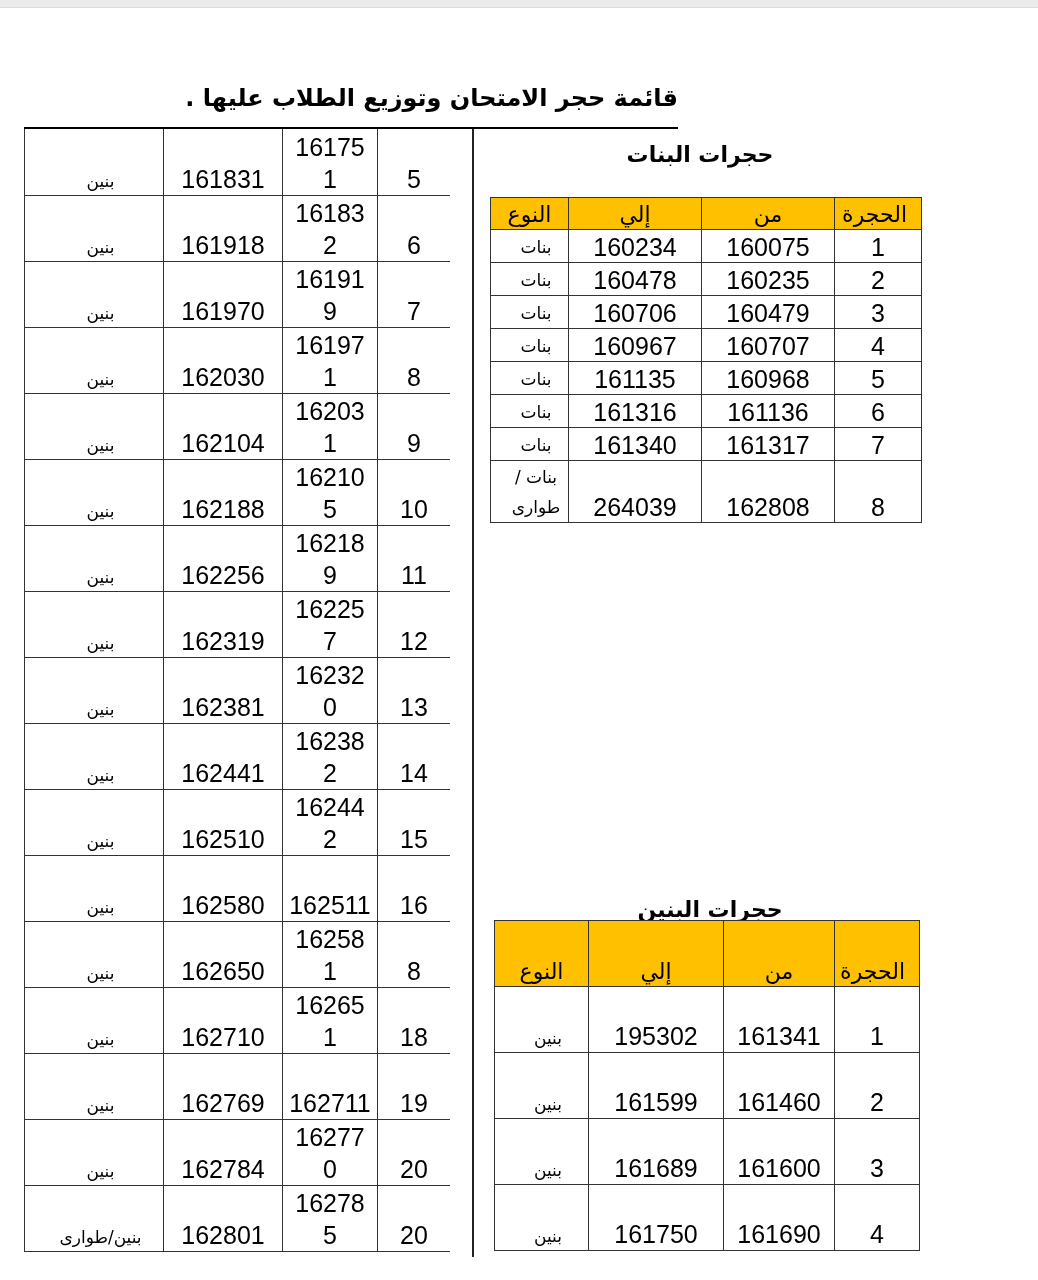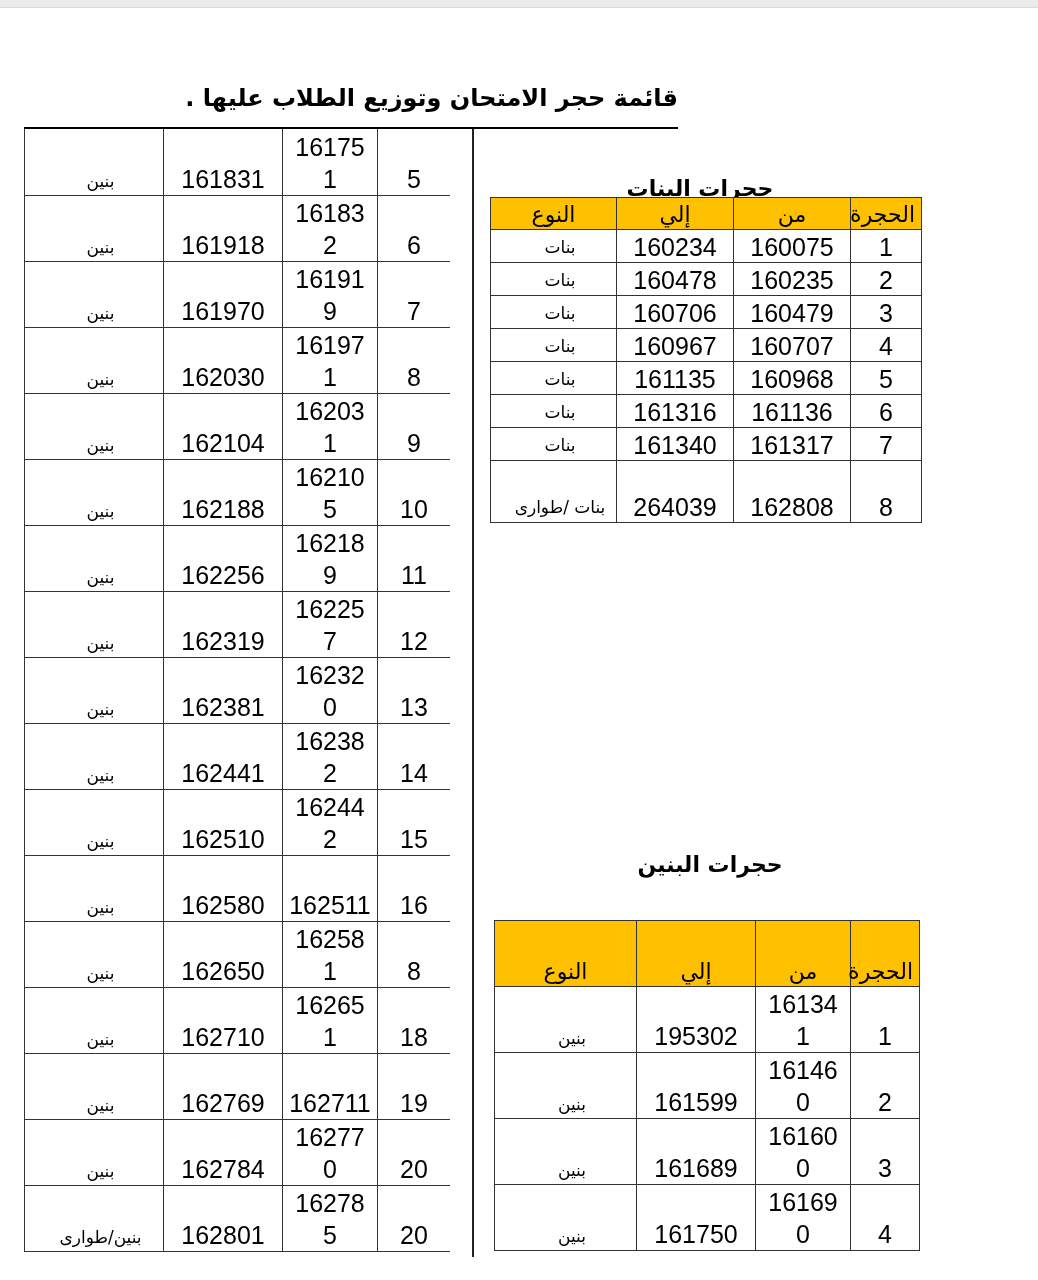--- a/index.html
+++ b/index.html
@@ -16,38 +16,38 @@
     .title-rule { position: absolute; left: 24px; top: 127px; width: 654px; height: 2px; background: #000; }
     .divider-v { position: absolute; left: 472px; top: 129px; width: 2px; height: 1128px; background: #222; }
 
     table { border-collapse: collapse; table-layout: fixed; position: absolute; }
     td { border: 1.5px solid #333; padding: 0 6px; vertical-align: bottom; font-size: 25px; line-height: 32px; }
     td.num { text-align: center; margin-left: 33px; }
     td.idx { text-align: center; }
     td.type { text-align: center; font-family: "DejaVu Sans", sans-serif; font-size: 17px; line-height: 28px; padding-left: 19px; }
     td.wrap { word-break: break-all; text-align: center; }
     th { background: #FFC000; border: 1.5px solid #333; font-weight: normal; font-size: 22px;
-         font-family: "DejaVu Sans", sans-serif; padding: 0 6px; vertical-align: bottom; }
+         font-family: "DejaVu Sans", sans-serif; padding: 0 14px; vertical-align: bottom; }
 
     
     #left-table { left: 24px; top: 129px; width: 426px; direction: rtl; border-top: none; }
     #left-table tr { height: 66px; }
     #left-table td { border-top: 1.5px solid #333; }
     #left-table tr:first-child td { border-top: none; }
     #left-table td:first-child { border-right: none; }
     #left-table td.l-idx { width: 60px; }
     #left-table td.l-from { width: 82px; }
     #left-table td.l-to { width: 106px; }
 
     .section-title {
       position: absolute; direction: rtl; text-align: center; font-weight: bold;
-      font-family: "DejaVu Sans", sans-serif; font-size: 22px; margin-top: 34px;
+      font-family: "DejaVu Sans", sans-serif; font-size: 22px;
     }
     #girls-title { left: 560px; top: 142px; width: 280px; }
-    #boys-title { left: 560px; top: 818px; width: 300px; }
+    #boys-title { left: 560px; top: 897px; width: 300px; }
 
     #girls-table { left: 490px; top: 197px; width: 432px; direction: rtl; }
     #girls-table tr.hdr { height: 32px; }
     #girls-table tr.row { height: 33px; }
     #girls-table tr.row.tall { height: 62px; }
     #girls-table th { line-height: 28px; text-align: center; }
     #girls-table td { line-height: 30px; }
 
     #boys-table { left: 494px; top: 920px; width: 426px; direction: rtl; }
     #boys-table tr.hdr { height: 66px; }

